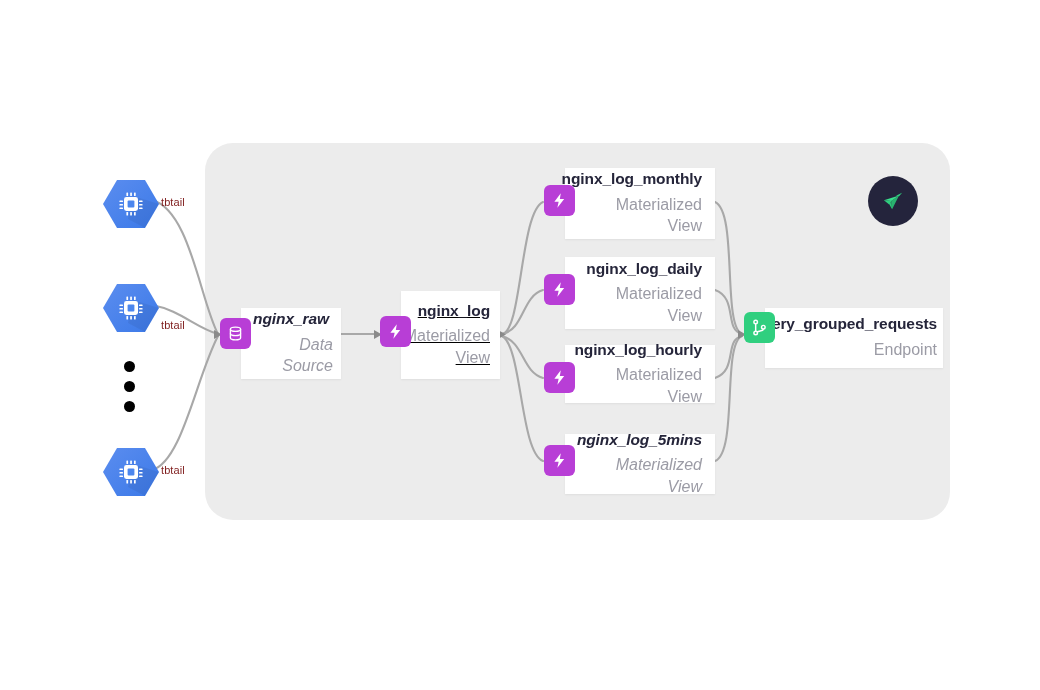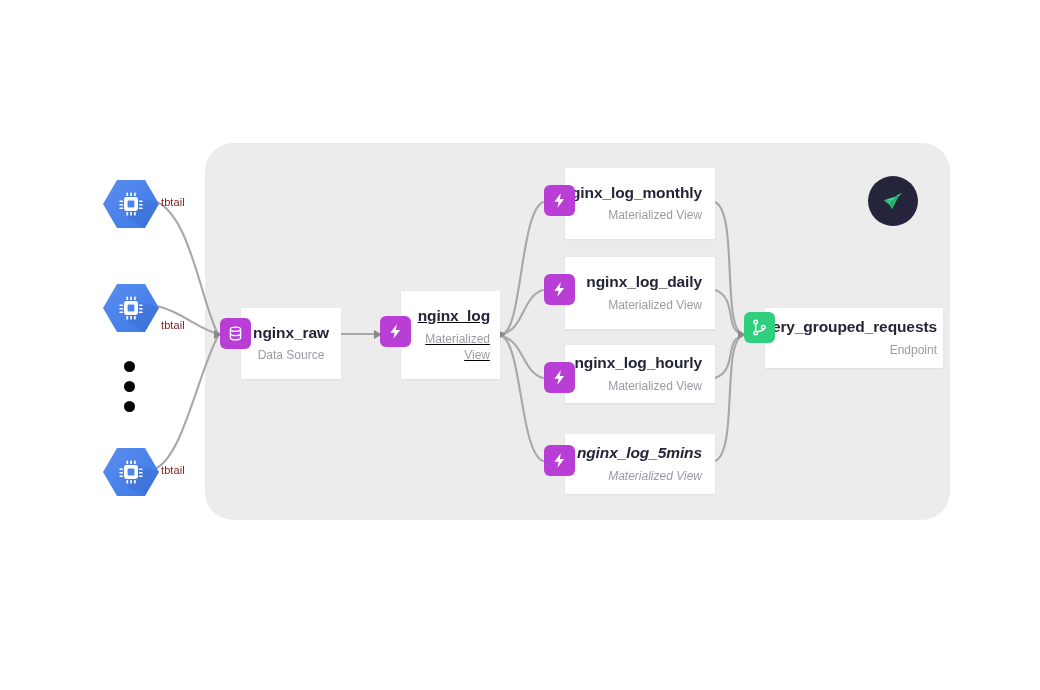--- a/index.html
+++ b/index.html
@@ -101,39 +101,39 @@
     justify-content: center;
   }
   .node-title {
     font-size: 15.5px;
     font-weight: bold;
     color: #25253a;
     letter-spacing: -0.1px;
     line-height: 1.2;
   }
   .node-subtitle {
-    font-size: 12px;
+    font-size: 16px;
     color: #9b9ba5;
     line-height: 1.35;
     margin-top: 5px;
   }
   .node-icon {
     position: absolute;
     width: 31px;
     height: 31px;
     border-radius: 6px;
     display: flex;
     align-items: center;
     justify-content: center;
   }
   .icon-datasource { background: #b83ed6; }
   .icon-pipe       { background: #b83ed6; }
   .icon-endpoint   { background: #30cf7f; }
   .align-right  { align-items: flex-end;   text-align: right; }
-  .align-center { align-items: center;     text-align: center; }
+  .align-center { align-items: center;     text-align: right; font-style: italic; }
 
   
   .logo-badge {
     position: absolute;
     left: 868px;
     top: 176px;
     width: 50px;
     height: 50px;
     border-radius: 50%;
     background: #24243c;

